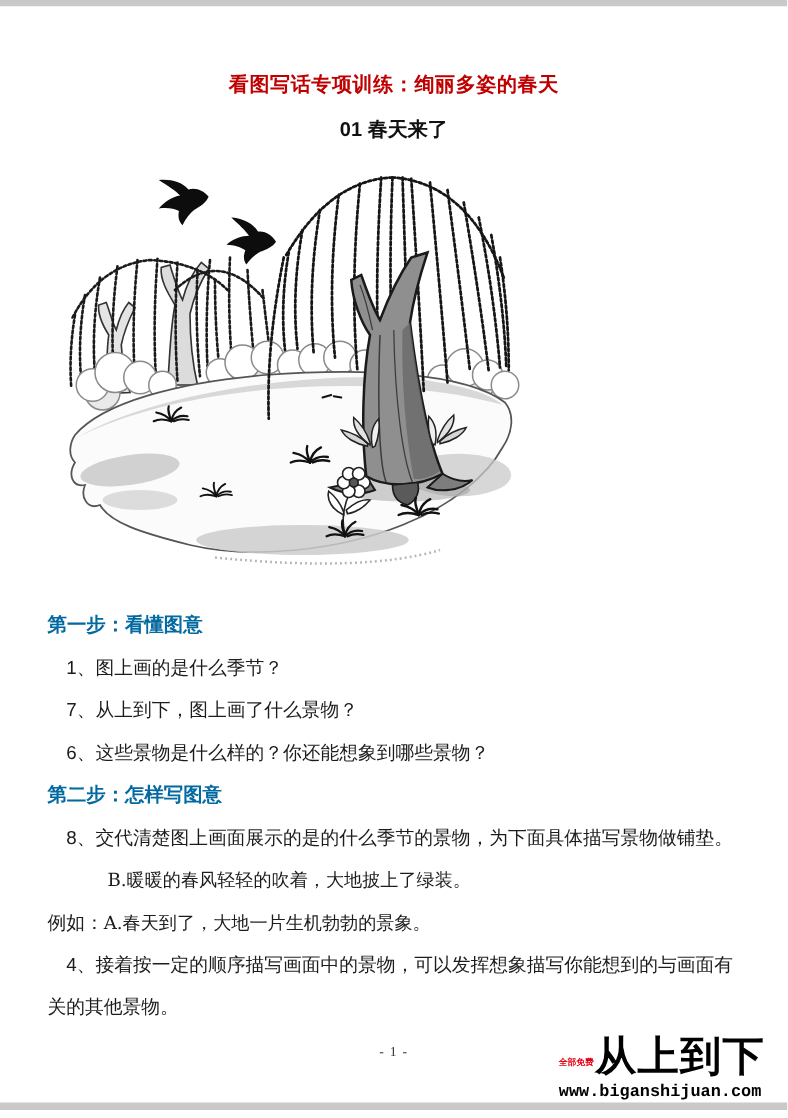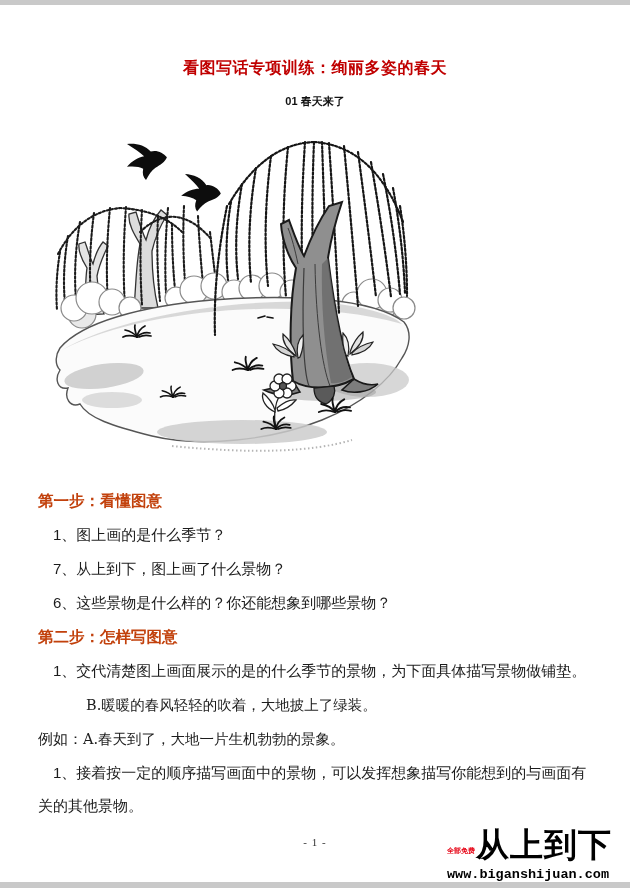--- a/index.html
+++ b/index.html
@@ -16,34 +16,34 @@
   .edge-bar.top { top:0; }
   .edge-bar.bottom { bottom:0; height:6px; }
 
   .doc-title {
     position:absolute; top:58px; left:0; width:630px;
     text-align:center; font-size:16px; font-weight:bold;
     color:#c00000; letter-spacing:0.5px;
   }
   .doc-subtitle {
     position:absolute; top:94px; left:0; width:630px;
-    text-align:center; font-size:11px; font-weight:bold; color:#111;
+    text-align:center; font-size:16px; font-weight:bold; color:#111;
   }
 
   .illustration {
     position:absolute; top:136px; left:52px;
     width:415px; height:334px;
   }
 
   .content {
     position:absolute; top:484px; left:38px; width:556px;
     font-size:15px; color:#1c1c1c;
   }
   .content .line { line-height:34px; white-space:nowrap; }
-  .content .heading { font-weight:bold; font-size:15.5px; color:#c2410c; }
+  .content .heading { font-weight:bold; font-size:15.5px; color:#0369a1; }
   .content .q { text-indent:15px; }
   .content .wrap2 { white-space:normal; line-height:33px; text-indent:15px; }
   .content .example { line-height:34px; }
   .kai { font-family:"DejaVu Serif","Liberation Serif",serif; font-size:14.5px; }
   .example-b { padding-left:48px; }
 
   .footer-pageno {
     position:absolute; top:836px; left:0; width:630px;
     text-align:center; font-size:11px; color:#333;
     font-family:"Liberation Serif",serif; letter-spacing:1px;
@@ -215,24 +215,24 @@
       <use href="#swallow" transform="translate(133,38) rotate(10) scale(0.92)"></use>
     </g>
   </svg>
 
   <div class="content">
     <div class="line heading">第一步：看懂图意</div>
     <div class="line q">1、图上画的是什么季节？</div>
     <div class="line q">7、从上到下，图上画了什么景物？</div>
     <div class="line q">6、这些景物是什么样的？你还能想象到哪些景物？</div>
     <div class="line heading">第二步：怎样写图意</div>
-    <div class="line q">1、交代清楚图上画面展示的是的什么季节的景物，为下面具体描写景物做铺垫。</div>
+    <div class="line q">8、交代清楚图上画面展示的是的什么季节的景物，为下面具体描写景物做铺垫。</div>
     <div class="line example example-b"><span class="kai">B.暖暖的春风轻轻的吹着，大地披上了绿装。</span></div>
     <div class="line example"><span>例如：</span><span class="kai">A.春天到了，大地一片生机勃勃的景象。</span></div>
-    <div class="wrap2">1、接着按一定的顺序描写画面中的景物，可以发挥想象描写你能想到的与画面有关的其他景物。</div>
+    <div class="wrap2">4、接着按一定的顺序描写画面中的景物，可以发挥想象描写你能想到的与画面有关的其他景物。</div>
   </div>
 
   <div class="footer-pageno">- 1 -</div>
   <div class="logo-block">
     <div class="logo-row">
       <span class="logo-tagline">全部免费</span>
       <span class="logo-text">从上到下</span>
     </div>
     <div class="logo-url">www.biganshijuan.com</div>
   </div>

